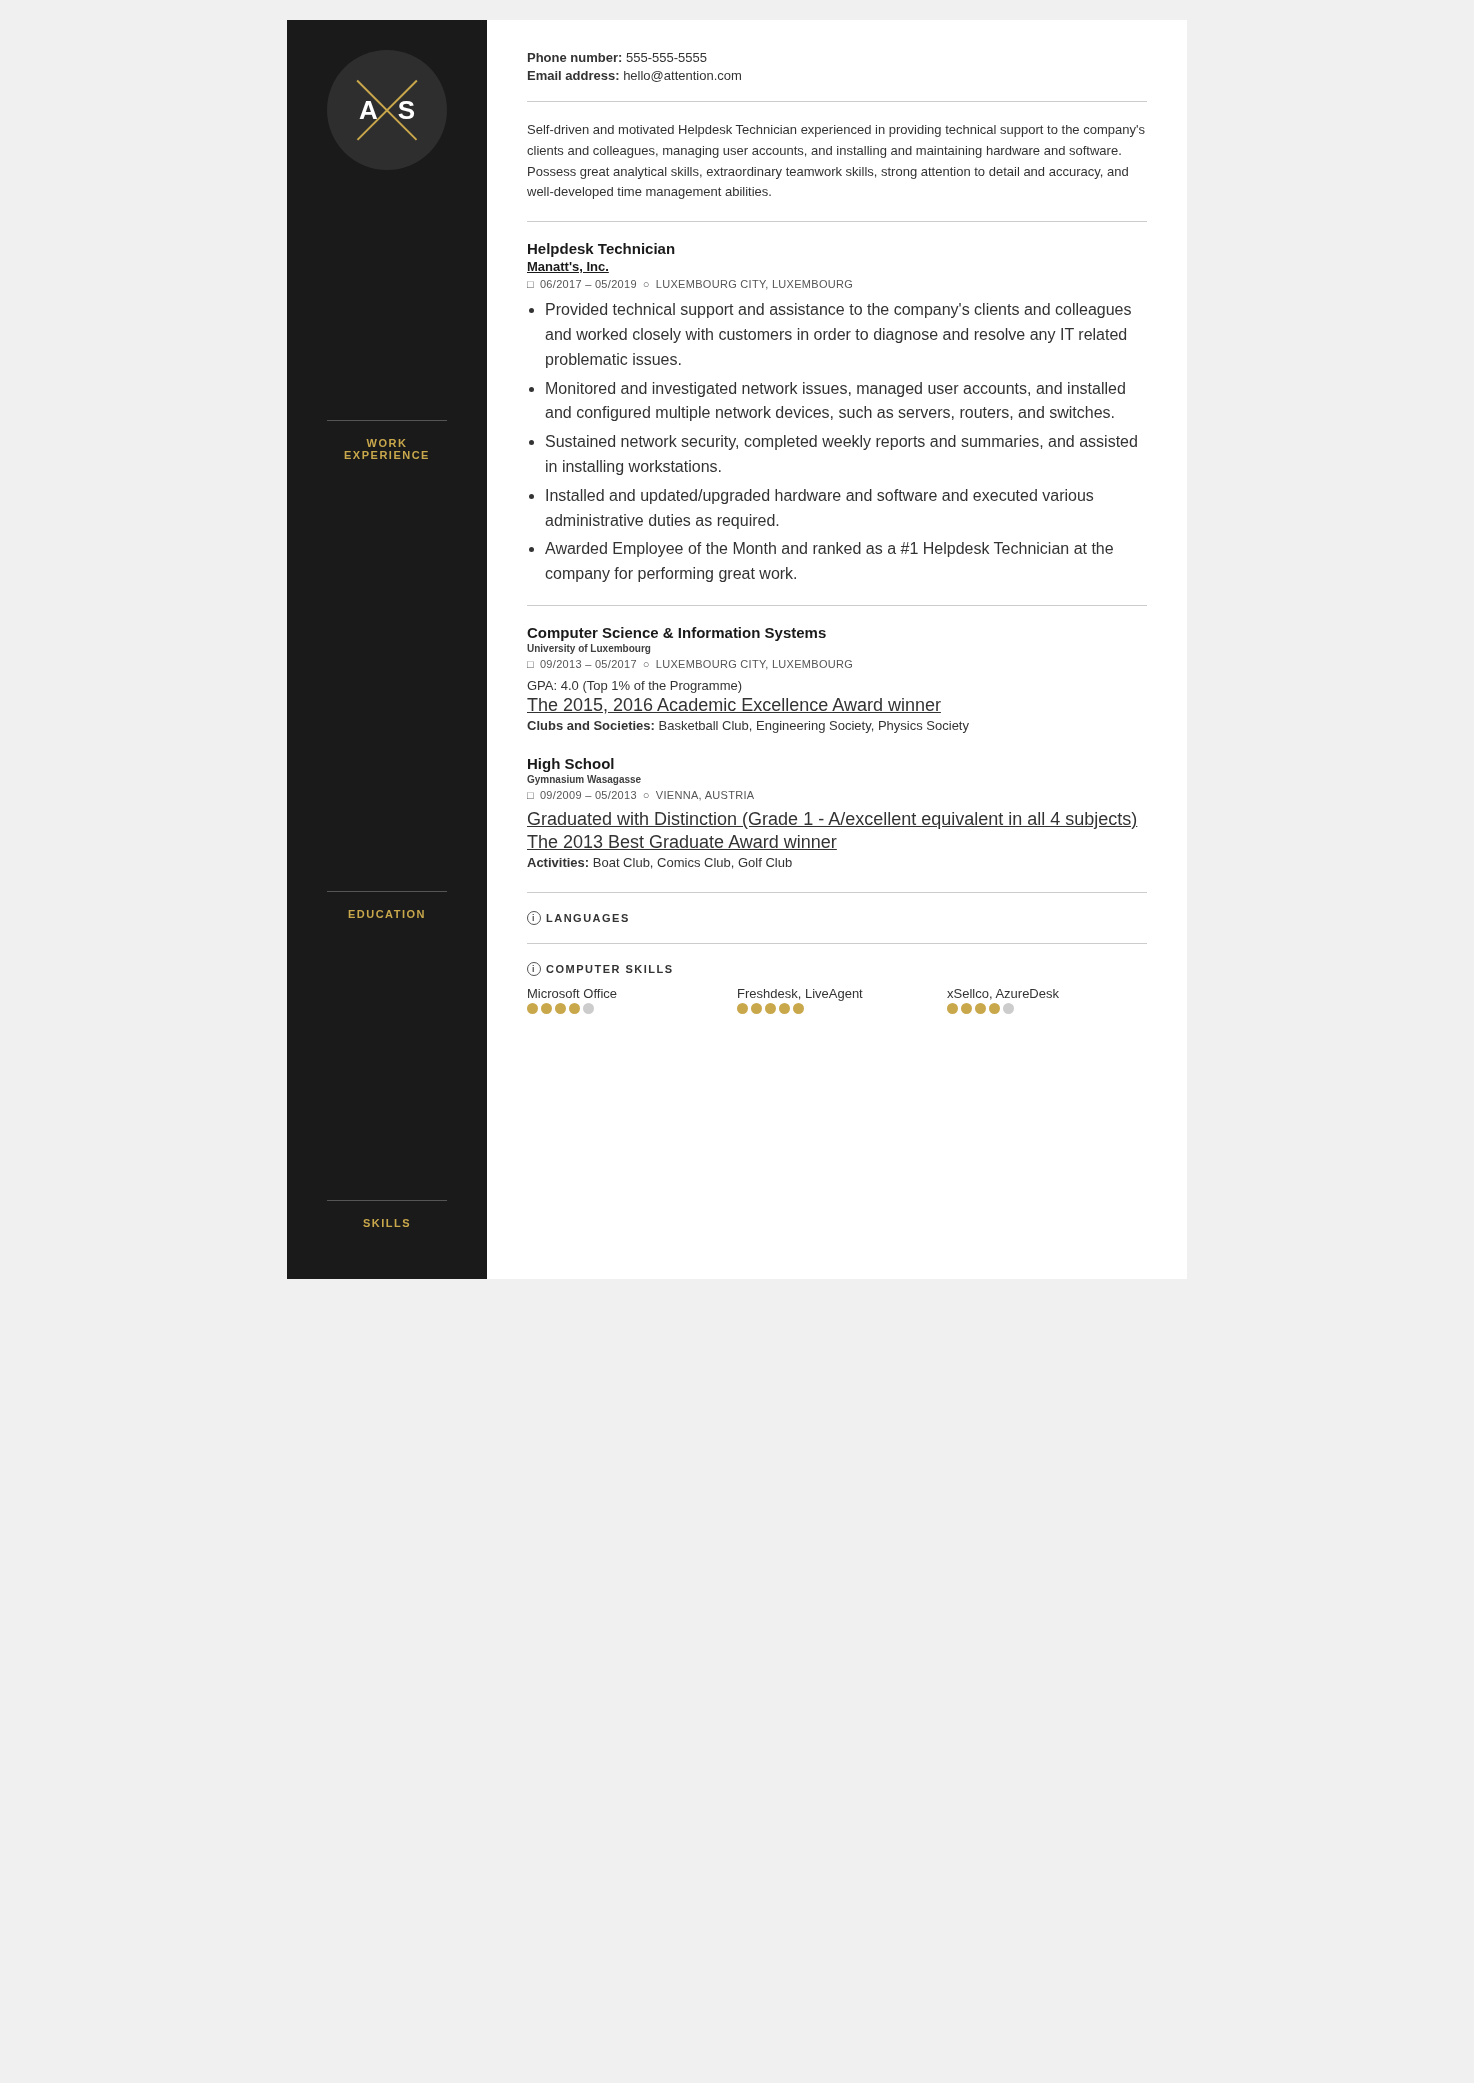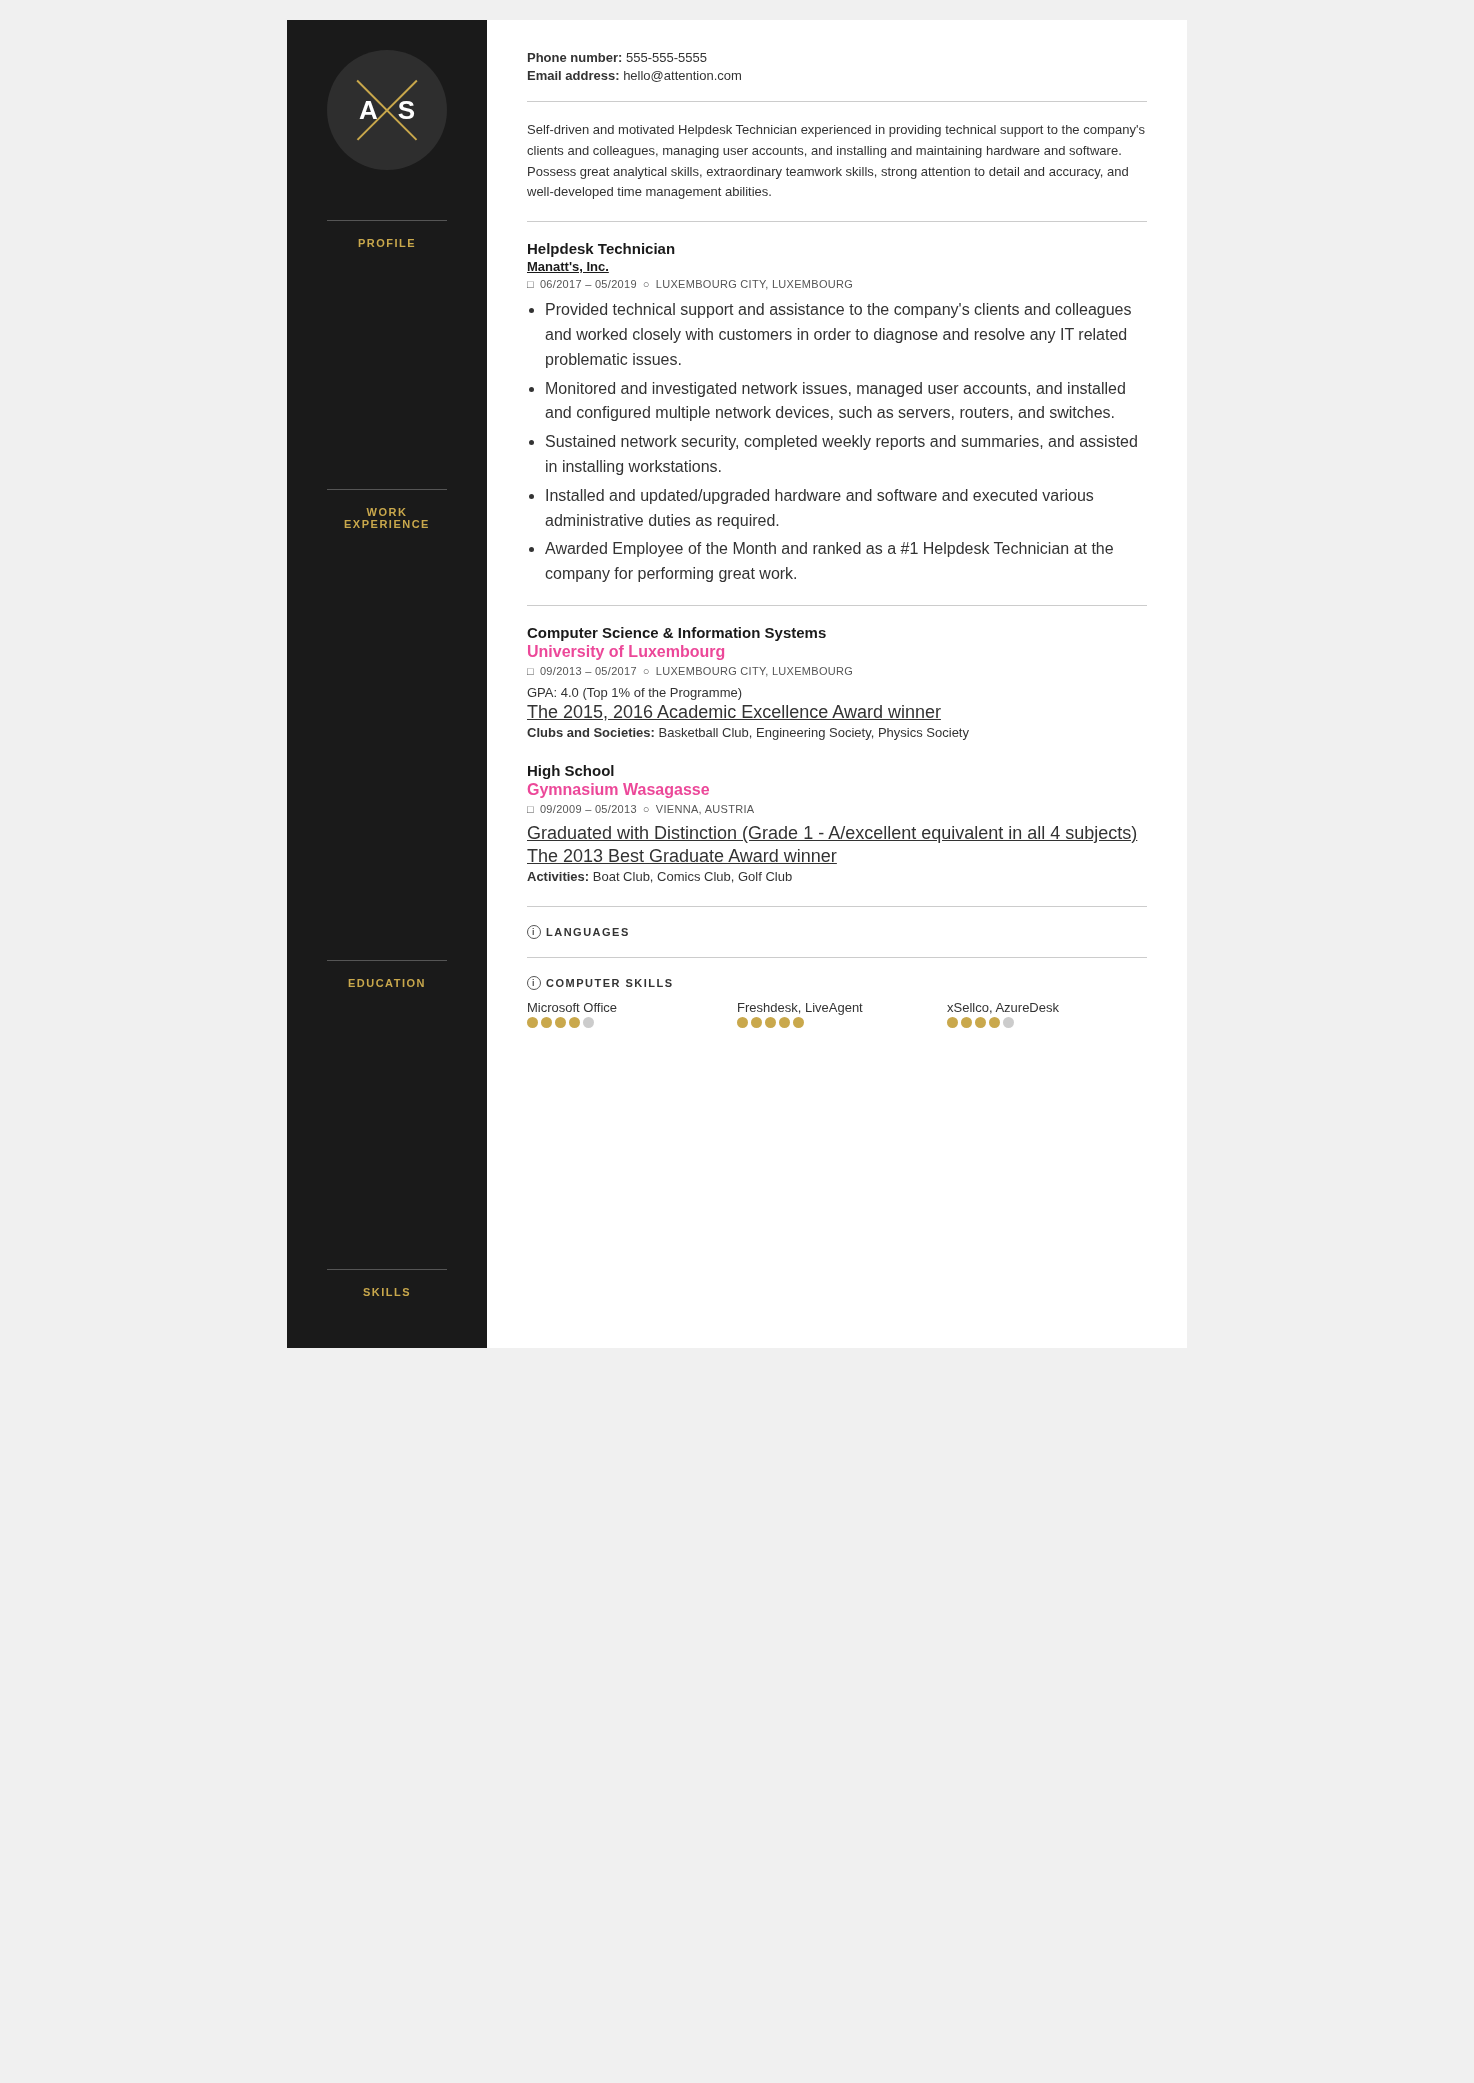--- a/index.html
+++ b/index.html
@@ -166,23 +166,23 @@
       line-height: 1.55;
       margin-bottom: 4px;
     }
     .edu-degree {
       font-size: 15px;
       font-weight: bold;
       color: #1a1a1a;
       margin-bottom: 2px;
     }
     .edu-school {
-      font-size: 16px;
-      font-weight: bold;
-      color: #ec4899;
+      font-size: 10px;
+      font-weight: bold;
+      color: #404040;
       margin-bottom: 4px;
     }
     .edu-detail {
       font-size: 13px;
       color: #333;
       margin-bottom: 2px;
     }
     .edu-detail-underline {
       font-size: 18px;
       color: #333;
@@ -263,24 +263,20 @@
 
   <div class="sidebar">
     <div class="avatar-circle">
       <div class="avatar-cross"></div>
       <div class="avatar-letters">
         <span>A</span>
         <span>S</span>
       </div>
     </div>
 
-    <div class="sidebar-section">
-      <div class="sidebar-divider"></div>
-      <div class="sidebar-label">PROFILE</div>
-    </div>
 
     <div class="sidebar-section" style="margin-top: 200px;">
       <div class="sidebar-divider"></div>
       <div class="sidebar-label" style="white-space:pre-line; text-align:center;">WORK
 EXPERIENCE</div>
     </div>
 
     <div class="sidebar-section" style="margin-top: 390px;">
       <div class="sidebar-divider"></div>
       <div class="sidebar-label">EDUCATION</div>

